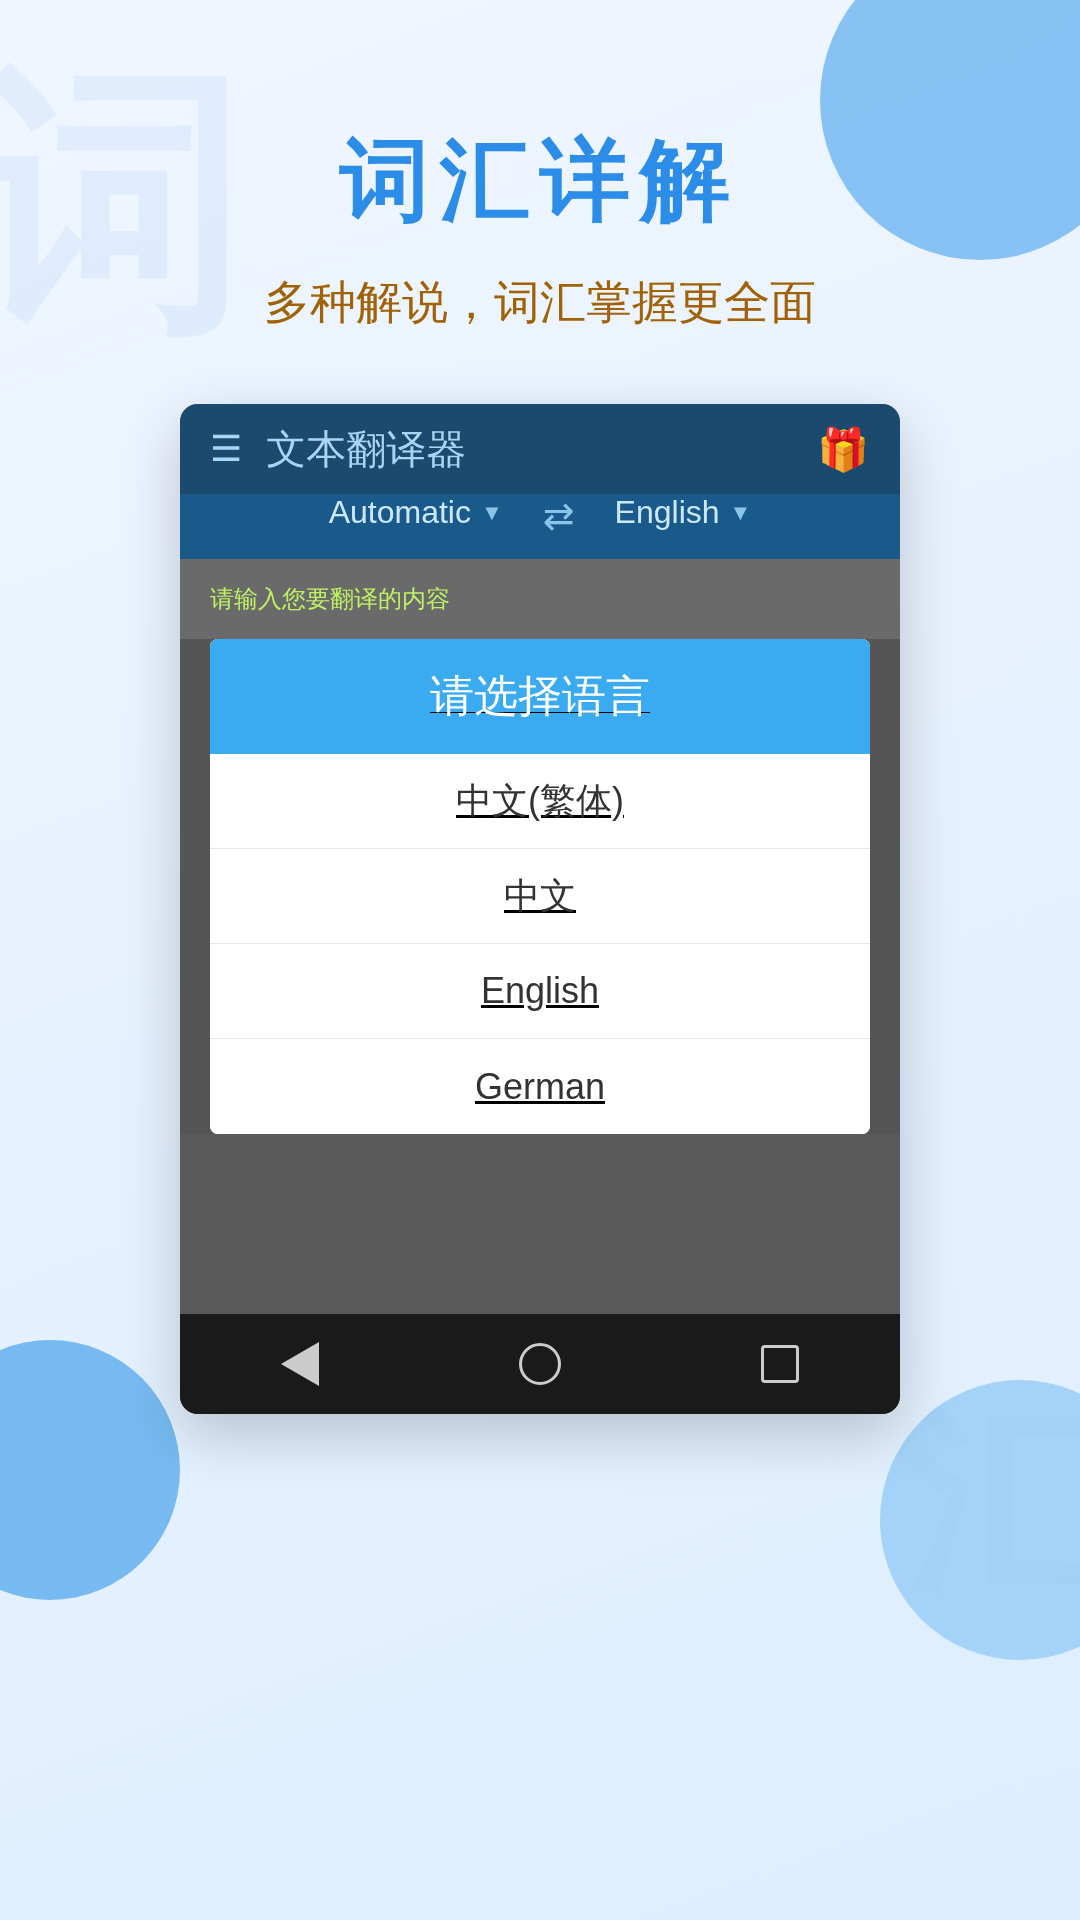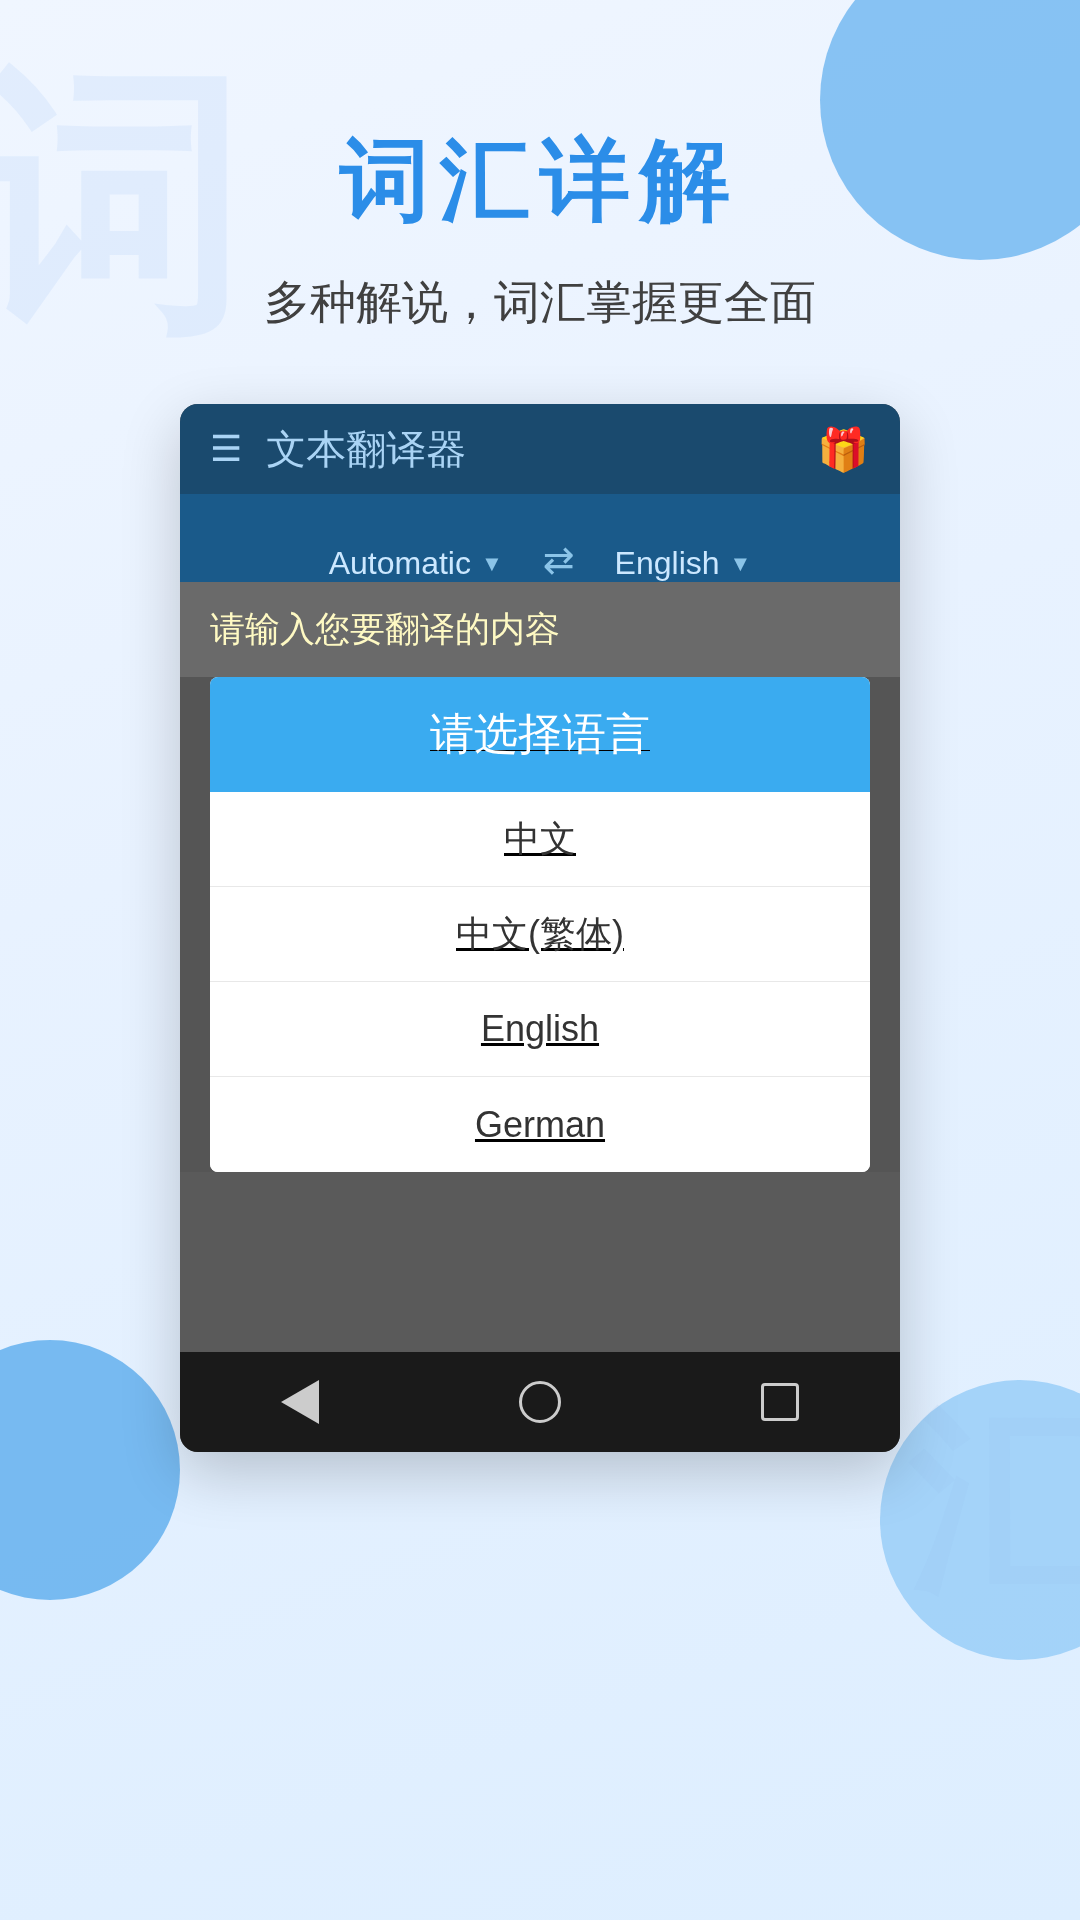--- a/index.html
+++ b/index.html
@@ -90,21 +90,21 @@
     .main-title {
       font-size: 90px;
       font-weight: 700;
       color: #2b8de8;
       margin-bottom: 30px;
       letter-spacing: 10px;
     }
 
     .sub-title {
       font-size: 46px;
-      color: #404040;
+      color: #a16207;
       margin-bottom: 70px;
       font-weight: 400;
     }
 
     
     .app-mockup {
       width: 720px;
       background: #5a5a5a;
       border-radius: 18px;
       overflow: hidden;
@@ -133,23 +133,23 @@
       flex: 1;
     }
 
     .app-topbar .gift-icon {
       font-size: 42px;
     }
 
     
     .lang-selector-bar {
       background: #1a5a8a;
-      height: 88px;
-      display: flex;
-      align-items: flex-end;
+      height: 65px;
+      display: flex;
+      align-items: flex-start;
       justify-content: center;
       gap: 40px;
       padding: 0 30px;
     }
 
     .lang-btn {
       display: flex;
       align-items: center;
       gap: 10px;
       color: #cce8ff;
@@ -168,22 +168,22 @@
     }
 
     
     .input-area {
       background: #6a6a6a;
       padding: 24px 30px;
       min-height: 80px;
     }
 
     .input-placeholder {
-      color: #fef9c3;
-      font-size: 35px;
+      color: #bef264;
+      font-size: 24px;
     }
 
     
     .dialog-overlay {
       background: rgba(80,80,80,0.5);
       position: relative;
     }
 
     
     .lang-dialog {
@@ -323,25 +323,25 @@
 
       <div class="lang-dialog">
 
         <div class="lang-dialog-header">
           <span class="lang-dialog-header-text">请选择语言</span>
         </div>
 
         <div class="lang-dialog-list">
 
           <div class="lang-dialog-item">
+            <span class="lang-dialog-item-text">中文(繁体)</span>
+          </div>
+
+          <div class="lang-dialog-item">
             <span class="lang-dialog-item-text">中文</span>
-          </div>
-
-          <div class="lang-dialog-item">
-            <span class="lang-dialog-item-text">中文(繁体)</span>
           </div>
 
           <div class="lang-dialog-item">
             <span class="lang-dialog-item-text">English</span>
           </div>
 
 
           <div class="lang-dialog-item">
             <span class="lang-dialog-item-text">German</span>
           </div>

